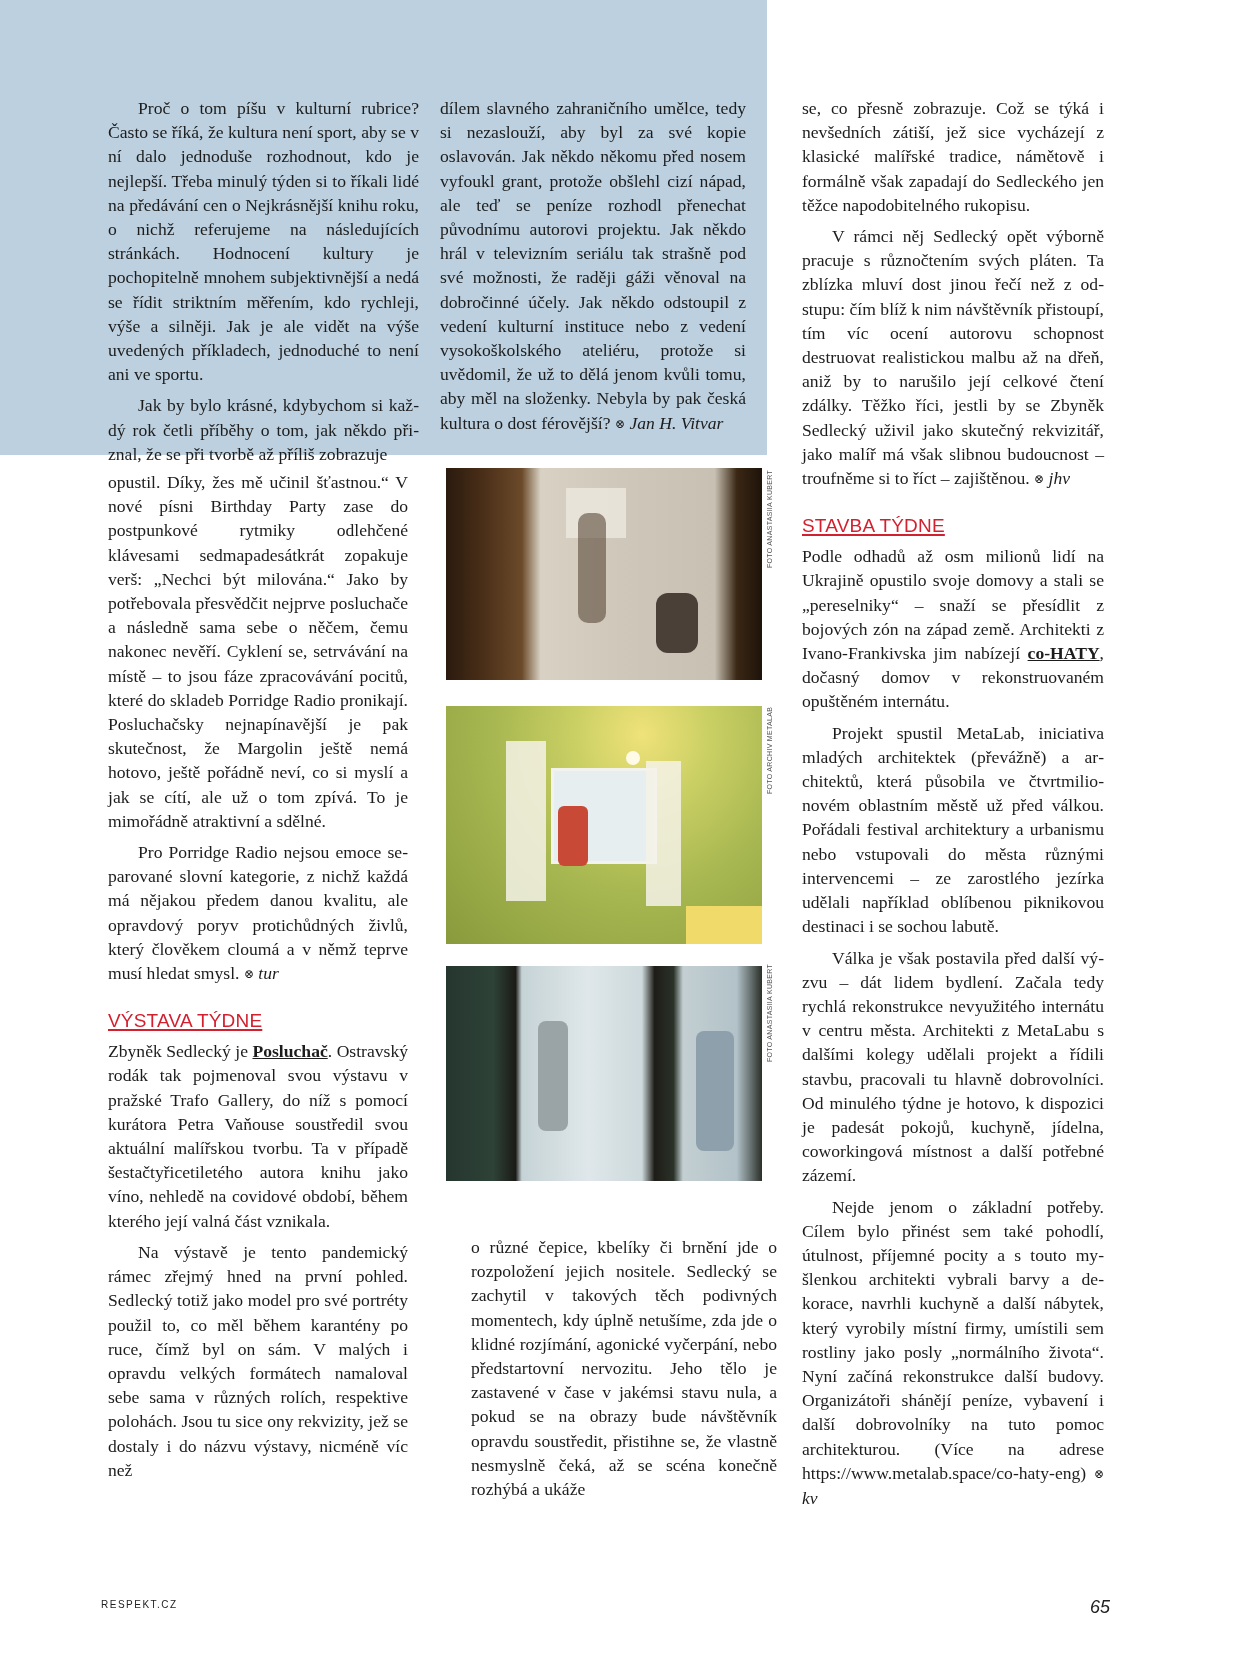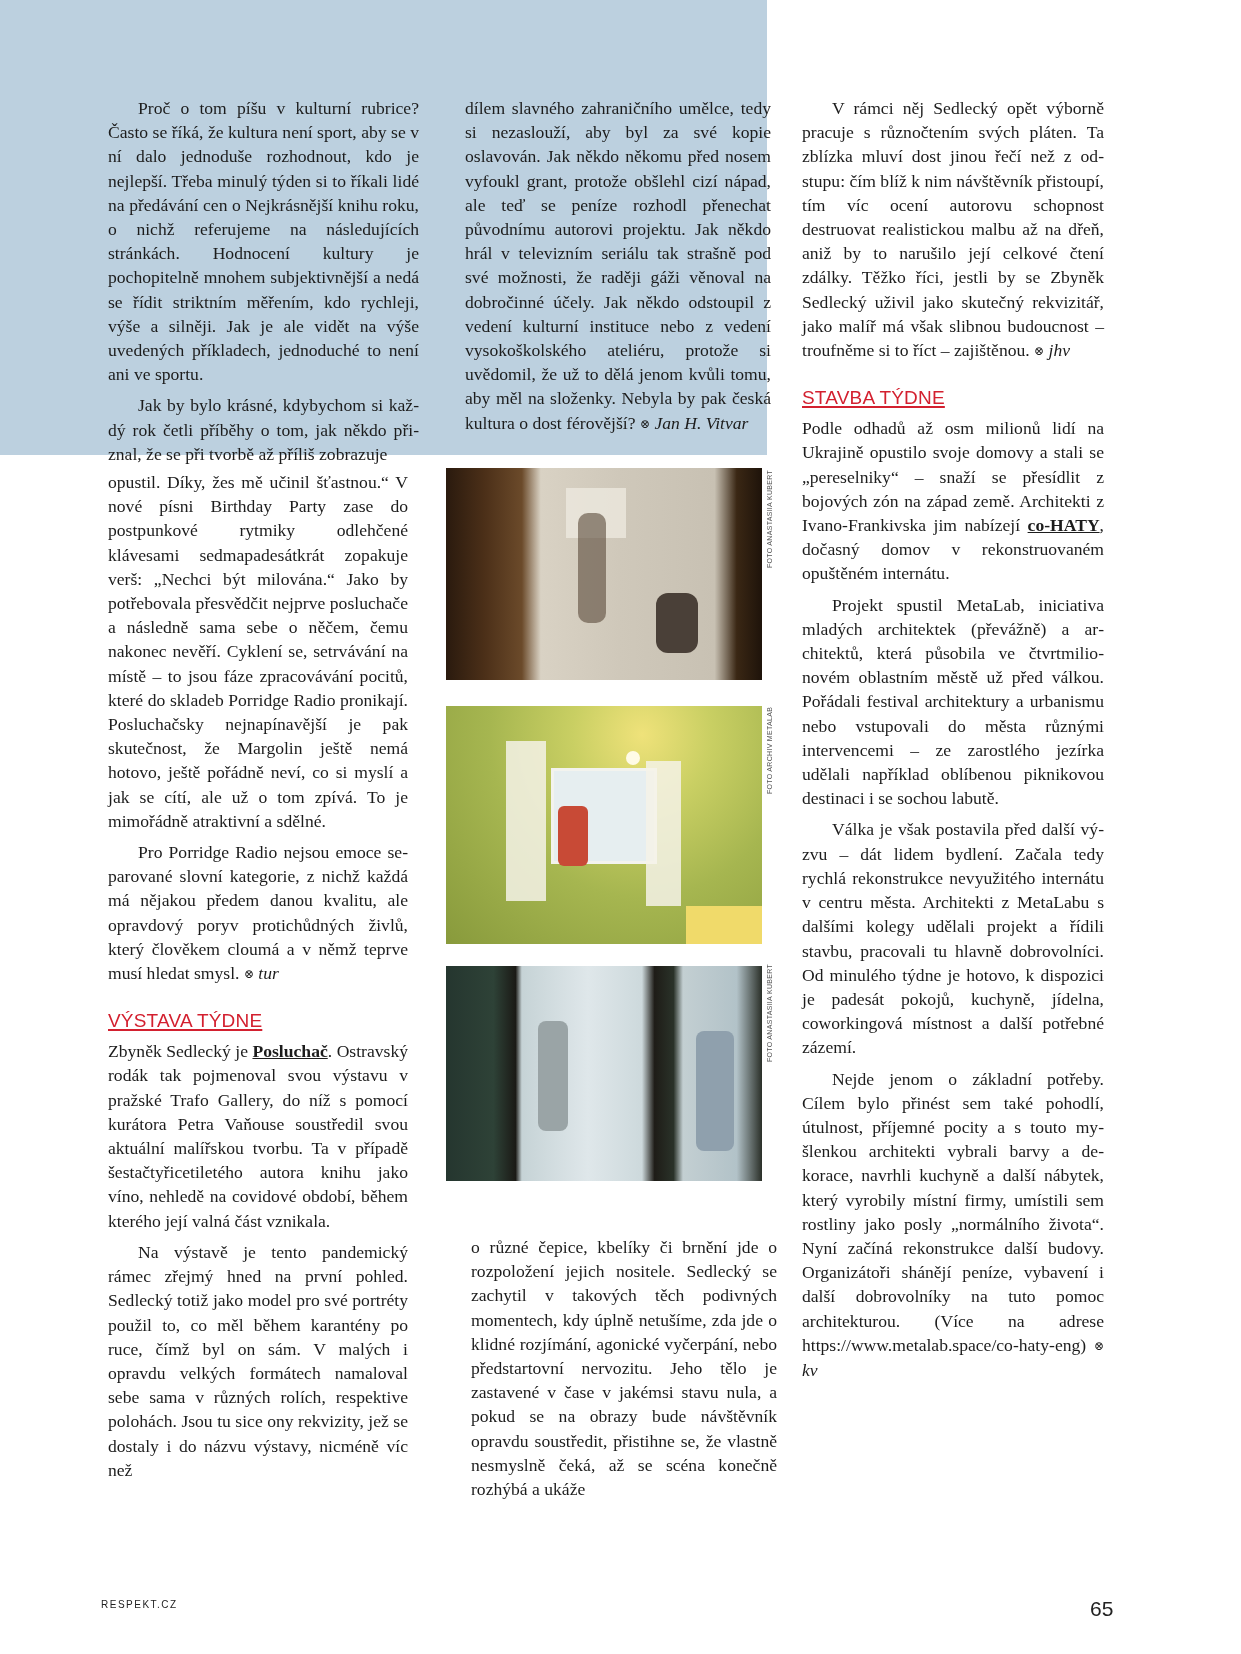--- a/index.html
+++ b/index.html
@@ -3,21 +3,21 @@
 <meta charset="utf-8">
 <style>
   html, body { margin:0; padding:0; background:#ffffff; }
   body { width:1241px; height:1654px; position:relative; overflow:hidden;
          font-family:"Liberation Serif", "DejaVu Serif", serif; color:#1c1c1c; }
   .bluebox { position:absolute; left:0; top:0; width:767px; height:455px; background:#bcd0df; }
   .col { position:absolute; font-size:17.6px; line-height:24.2px; text-align:justify; hyphens:manual; }
   .col p { margin:7px; }
   .col p.ind { text-indent:30px; }
   .c1top { left:101px; top:89px; width:325px; }
-  .c2top { left:458px; top:89px; width:320px; }
+  .c2top { left:433px; top:89px; width:320px; }
   .c3 { left:795px; top:89px; width:316px; }
   .c1bot { left:101px; top:463px; width:314px; }
   .c2bot { left:464px; top:1228px; width:320px; }
   .sec { font-family:"Liberation Sans", "DejaVu Sans", sans-serif; color:#d3202f;
          font-size:19px; line-height:22px; text-decoration:underline; text-decoration-thickness:1.5px;
          text-underline-offset:2px; margin-top:14px !important; display:block; letter-spacing:0.2px; }
   .bold-link { font-weight:bold; text-decoration:underline; }
   .author { font-style:italic; }
   .mark { font-size:12px; vertical-align:1px; }
   .photo { position:absolute; left:446px; width:316px; overflow:hidden; }
@@ -26,21 +26,21 @@
   .p2 { top:706px; height:238px;
         background: radial-gradient(ellipse at 62% 12%,#efe27a 0%,#c9cf63 25%,#a6b650 55%,#889a3c 100%); }
   .p3 { top:966px; height:215px;
         background: linear-gradient(90deg,#25362f 0%,#2e4237 15%,#1b1a16 22%,#c6d3d6 24%,#dfe7ea 45%,#cdd9dc 62%,#1e1c17 66%,#2a3229 72%,#c3cfd2 75%,#b2c2c8 92%,#2a2f28 100%); }
   .shape { position:absolute; }
   .credit { position:absolute; font-family:"Liberation Sans", "DejaVu Sans", sans-serif; font-size:7px;
             color:#555; transform:rotate(-90deg); transform-origin:left top; white-space:nowrap; letter-spacing:0.3px; }
   .footer-left { position:absolute; left:101px; top:1599px; font-family:"Liberation Sans","DejaVu Sans",sans-serif;
                  font-size:10px; letter-spacing:1.5px; color:#222; }
   .footer-right { position:absolute; left:1090px; top:1597px; font-family:"Liberation Sans","DejaVu Sans",sans-serif;
-                  font-size:21px; color:#222; }
+                  font-size:18px; color:#222;font-style:italic; }
 </style>
 </head>
 <body>
 
 <div class="bluebox"></div>
 
 <div class="col c1top">
   <p class="ind">Proč o tom píšu v kulturní rubrice? Často se říká, že kultura není sport, aby se v ní dalo jednoduše rozhodnout, kdo je nejlepší. Třeba minulý týden si to ří­kali lidé na předávání cen o Nejkrásnější knihu roku, o nichž referujeme na násle­dujících stránkách. Hodnocení kultury je pochopitelně mnohem subjektivnější a nedá se řídit striktním měřením, kdo rychleji, výše a silněji. Jak je ale vidět na výše uvedených příkladech, jednodu­ché to není ani ve sportu.</p>
   <p class="ind">Jak by bylo krásné, kdybychom si kaž­dý rok četli příběhy o tom, jak někdo při­znal, že se při tvorbě až příliš zobrazuje</p>
 </div>
@@ -88,20 +88,21 @@
   <div class="shape" style="left:92px;top:55px;width:30px;height:110px;background:#9aa4a6;border-radius:8px"></div>
   <div class="shape" style="left:250px;top:65px;width:38px;height:120px;background:#8fa0ad;border-radius:8px"></div>
 </div>
 <div class="credit" style="left:766px;top:1062px">FOTO ANASTASIIA KUBERT</div>
 
 <div class="col c2bot">
   <p>o různé čepice, kbelíky či brnění jde o rozpoložení jejich nositele. Sedlecký se zachytil v takových těch podivných momentech, kdy úplně netušíme, zda jde o klidné rozjímání, agonické vy­čerpání, nebo předstartovní nervozitu. Jeho tělo je zastavené v čase v jakémsi stavu nula, a pokud se na obrazy bude návštěvník opravdu soustředit, při­stihne se, že vlastně nesmyslně čeká, až se scéna konečně rozhýbá a ukáže</p>
 </div>
 
 <div class="col c3">
+  <p>se, co přesně zobrazuje. Což se týká i nevšedních zátiší, jež sice vycházejí z klasické malířské tradice, námětově i formálně však zapadají do Sedlec­kého jen těžce napodobitelného ru­kopisu.</p>
   <p class="ind">
     <span>V rámci něj Sedlecký opět výborně pracuje s různočtením svých pláten. Ta zblízka mluví dost jinou řečí než z od­stupu: čím blíž k nim návštěvník při­stoupí, tím víc ocení autorovu schop­nost destruovat realistickou malbu až na dřeň, aniž by to narušilo její cel­kové čtení zdálky. Těžko říci, jestli by se Zbyněk Sedlecký uživil jako sku­tečný rekvizitář, jako malíř má však slibnou budoucnost – troufněme si to říct – zajištěnou.</span>
     <span class="mark">⊗</span>
     <span class="author">jhv</span>
   </p>
   <p class="sec" style="margin-top:24px !important">STAVBA TÝDNE</p>
   <p>
     <span>Podle odhadů až osm milionů lidí na Ukrajině opustilo svoje domovy a stali se „pereselniky“ – snaží se pře­sídlit z bojových zón na západ země. Architekti z Ivano-Frankivska jim na­bízejí </span><span class="bold-link">co-HATY</span><span>, dočasný domov v re­konstruovaném opuštěném internátu.</span>
   </p>
   <p class="ind">Projekt spustil MetaLab, iniciativa mladých architektek (převážně) a ar­chitektů, která působila ve čtvrtmilio­novém oblastním městě už před válkou. Pořádali festival architektury a urbani­smu nebo vstupovali do města různými intervencemi – ze zarostlého jezírka udělali například oblíbenou pikniko­vou destinaci i se sochou labutě.</p>

